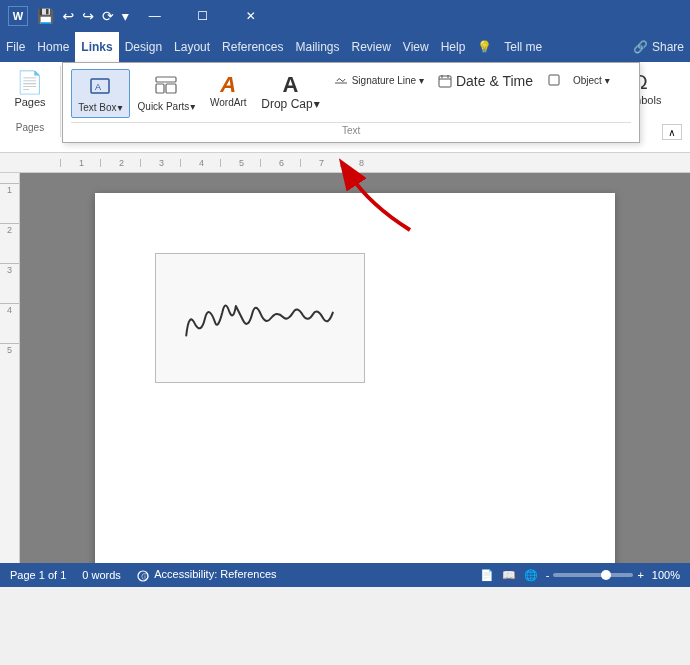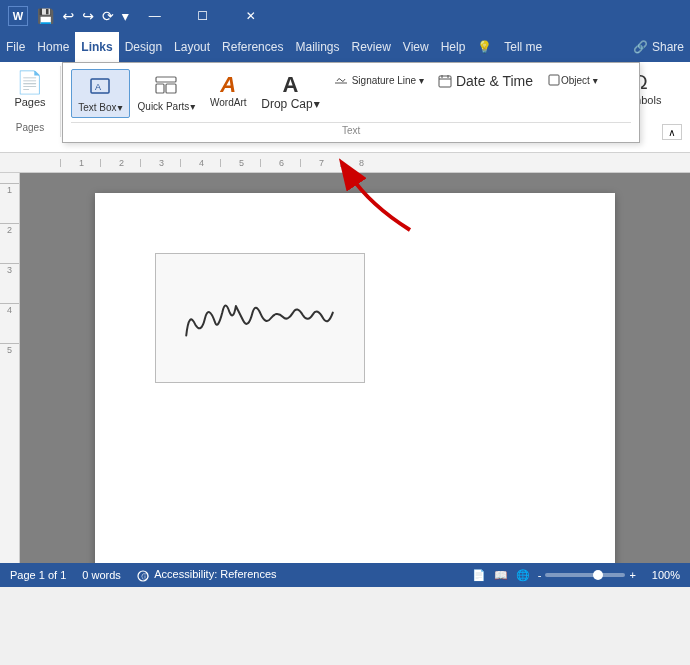--- a/index.html
+++ b/index.html
@@ -330,21 +330,21 @@
                 <rect x="1" y="2" width="12" height="11" rx="1" fill="none" stroke="#555" stroke-width="1"></rect>
                 <line x1="1" y1="5" x2="13" y2="5" stroke="#555" stroke-width="1"></line>
                 <line x1="4" y1="1" x2="4" y2="4" stroke="#555" stroke-width="1"></line>
                 <line x1="10" y1="1" x2="10" y2="4" stroke="#555" stroke-width="1"></line>
               </svg>
             <span style="font-size:14px">Date &amp; Time</span>
           </div>
         </div>
 
         <div class="ribbon-btn" style="min-width:90px; align-items:flex-start">
-          <div style="font-size:11px; display:flex; align-items:center; gap:0">
+          <div style="font-size:11px; display:flex; align-items:center; gap:12px">
             <svg width="14" height="14" viewBox="0 0 14 14">
                 <rect x="2" y="2" width="10" height="10" rx="1" fill="none" stroke="#555" stroke-width="1"></rect>
               </svg>
             <span style="font-size:10px">Object ▾</span>
           </div>
         </div>
       </div>
       <div style="border-top:1px solid #ddd; margin-top:4px; padding-top:2px; font-size:10px; color:#888; text-align:center">Text</div>
     </div>
 
@@ -413,16 +413,16 @@
   <div class="status-right">
     <span title="Print Layout">📄</span>
     <span title="Read Mode">📖</span>
     <span title="Web Layout">🌐</span>
     <div class="zoom-bar">
       <span>-</span>
       <div class="zoom-slider">
         <div class="zoom-thumb"></div>
       </div>
       <span>+</span>
-      <span style="margin-left:12px">100%</span>
+      <span style="margin-left:4px">100%</span>
     </div>
   </div>
 </div>
 
 </body></html>

